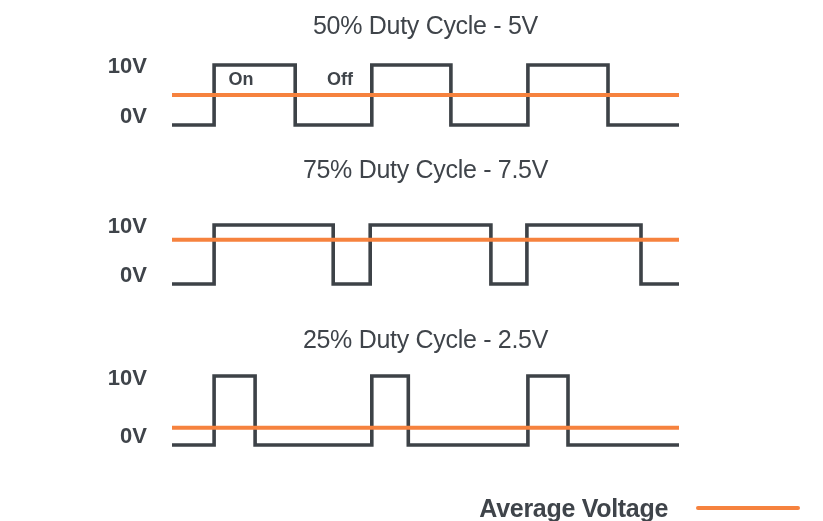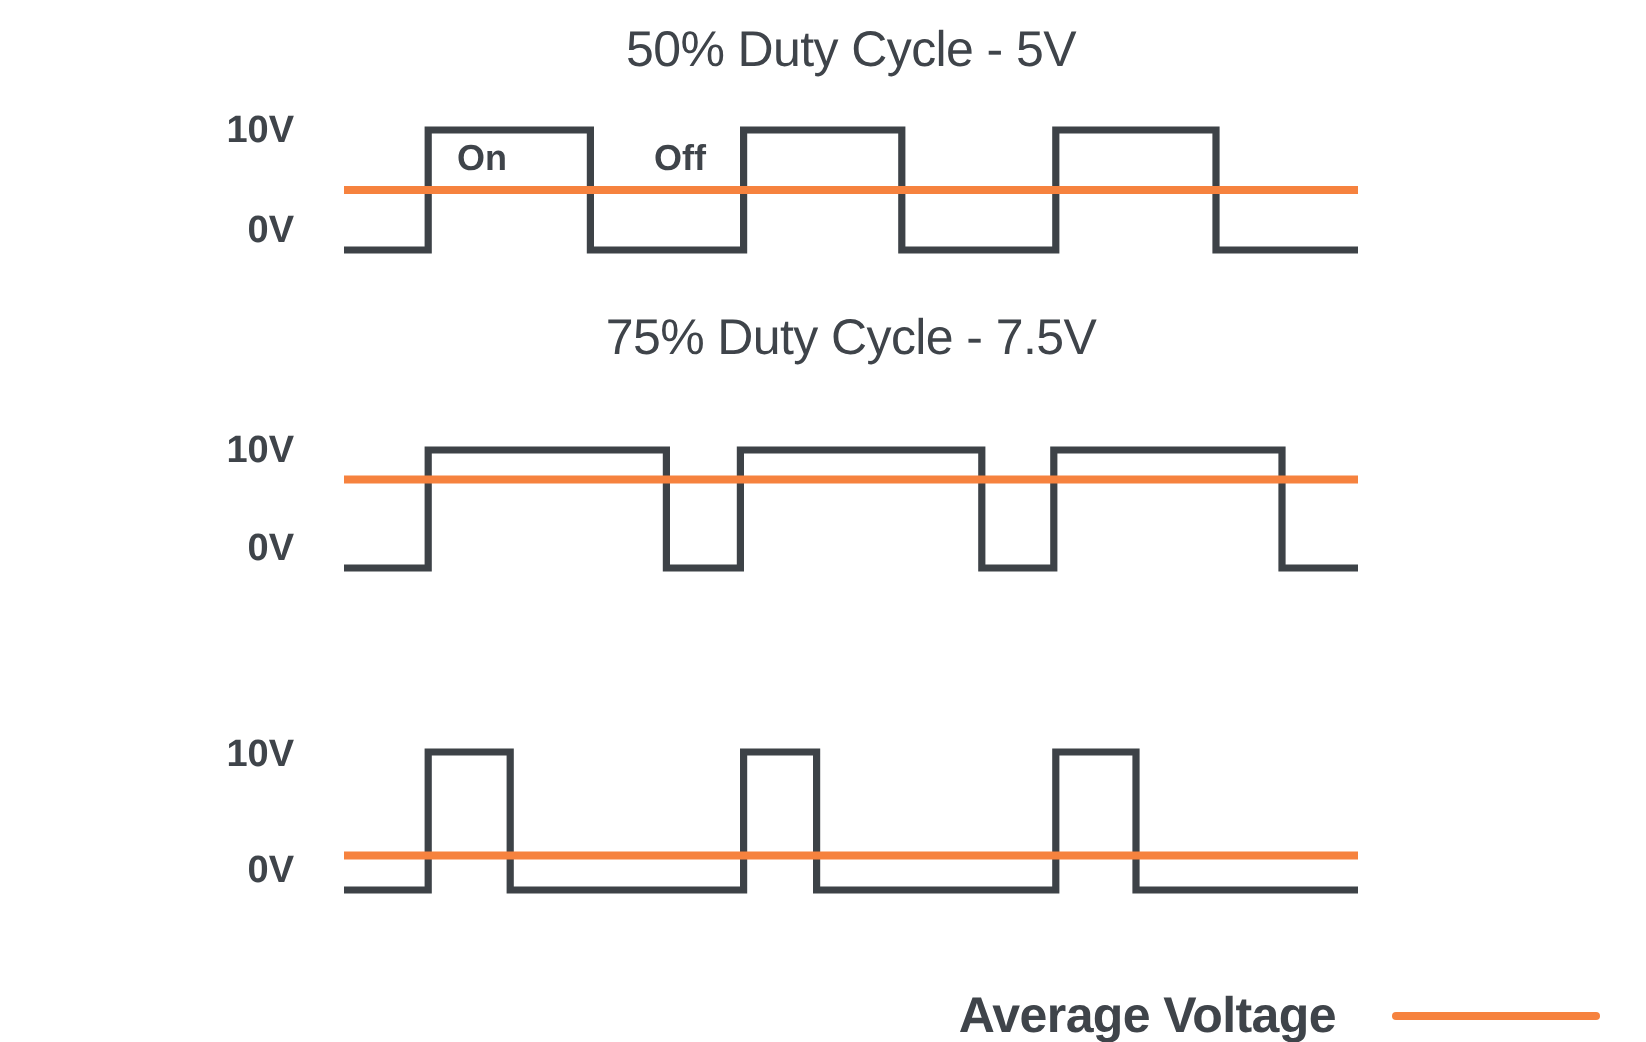--- a/index.html
+++ b/index.html
@@ -29,21 +29,21 @@
     letter-spacing: -0.3px;
     color: var(--text);
     line-height: 36px;
     white-space: nowrap;
   }
   .ylabel {
     position: absolute;
     left: 90px;
     width: 57px;
     text-align: right;
-    font-size: 19px;
+    font-size: 22px;
     font-weight: 700;
     color: var(--text);
     line-height: 22px;
   }
   .wave-note {
     position: absolute;
     width: 60px;
     text-align: center;
     font-size: 18px;
     font-weight: 600;
@@ -85,20 +85,21 @@
       <polyline points="172,125 214.1,125 214.1,65 295.2,65 295.2,125 371.8,125 371.8,65 450.9,65 450.9,125 527.9,125 527.9,65 608,65 608,125 679,125" fill="none" stroke="#3d4247" stroke-width="3.6" stroke-linejoin="miter"></polyline>
       <line x1="172" x2="679" y1="95" y2="95" stroke="#f6823e" stroke-width="4"></line>
       <polyline points="172,284 214.1,284 214.1,225 333.2,225 333.2,284 370.2,284 370.2,225 490.9,225 490.9,284 526.9,284 526.9,225 641,225 641,284 679,284" fill="none" stroke="#3d4247" stroke-width="3.6" stroke-linejoin="miter"></polyline>
       <line x1="172" x2="679" y1="239.75" y2="239.75" stroke="#f6823e" stroke-width="4"></line>
       <polyline points="172,445 214.1,445 214.1,376 255.1,376 255.1,445 371.8,445 371.8,376 408.3,376 408.3,445 527.9,445 527.9,376 568,376 568,445 679,445" fill="none" stroke="#3d4247" stroke-width="3.6" stroke-linejoin="miter"></polyline>
       <line x1="172" x2="679" y1="427.75" y2="427.75" stroke="#f6823e" stroke-width="4"></line>
     </svg>
 
   <div class="panel-title" style="top:7px">50% Duty Cycle - 5V</div>
   <div class="panel-title" style="top:151px">75% Duty Cycle - 7.5V</div>
+  <div class="panel-title" style="top:321px">25% Duty Cycle - 2.5V</div>
 
   <div class="ylabel" style="top:55px">10V</div>
   <div class="ylabel" style="top:105px">0V</div>
 
   <div class="ylabel" style="top:215px">10V</div>
   <div class="ylabel" style="top:264px">0V</div>
 
   <div class="ylabel" style="top:367px">10V</div>
   <div class="ylabel" style="top:425px">0V</div>
 

